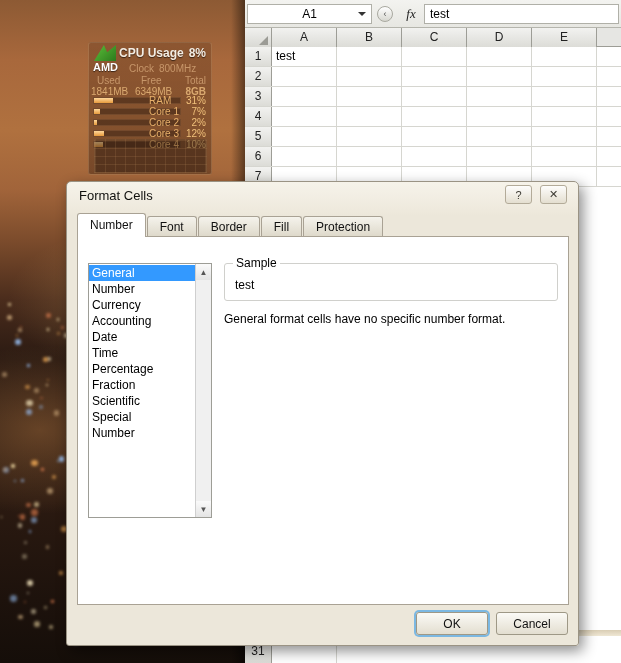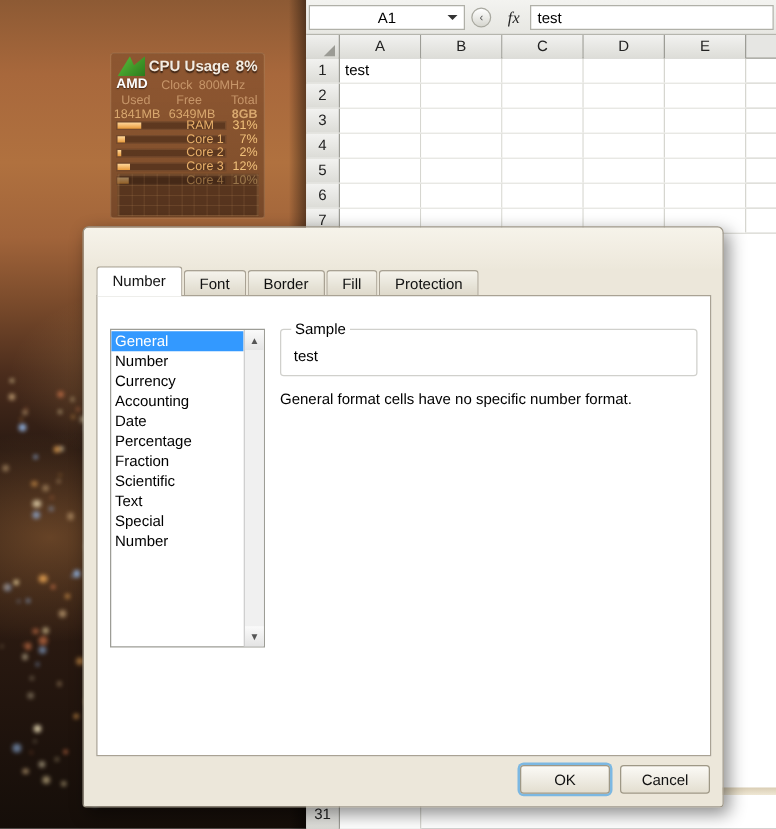--- a/index.html
+++ b/index.html
@@ -595,20 +595,25 @@
   <div id="excel-bottom-band"></div>
 
   <div style="position:absolute; left:0; bottom:0; width:376px; height:22px; display:flex;">
     <div class="rowh" style="height:22px;line-height:21px;">31</div>
     <div class="cell" style="height:22px;line-height:21px;width:65px;"></div>
   </div>
 </div>
 
 <div id="dialog">
 
+  <div id="dlg-titlebar">
+    <div id="dlg-title">Format Cells</div>
+    <div class="tb-btn" id="btn-help">?</div>
+    <div class="tb-btn" id="btn-close">✕</div>
+  </div>
 
   <div id="dlg-body">
     <div id="tabstrip">
         <div class="tab active">Number</div>
         <div class="tab">Font</div>
         <div class="tab">Border</div>
         <div class="tab">Fill</div>
         <div class="tab">Protection</div>
       </div>
 
@@ -616,24 +621,24 @@
 
       <div id="cat-label"><u>C</u>ategory:</div>
 
       <div id="cat-listbox">
         <div id="cat-items">
             <div class="cat-item sel" style="background: rgb(51, 153, 255);">General</div>
             <div class="cat-item">Number</div>
             <div class="cat-item">Currency</div>
             <div class="cat-item">Accounting</div>
             <div class="cat-item">Date</div>
+            <div class="cat-item">Time</div>
             <div class="cat-item">Percentage</div>
             <div class="cat-item">Fraction</div>
             <div class="cat-item">Scientific</div>
-            <div class="cat-item">Text</div>
             <div class="cat-item">Special</div>
             <div class="cat-item">Number</div>
           </div>
         <div id="cat-scroll">
           <div class="sb-arrow">▲</div>
           <div class="sb-arrow">▼</div>
         </div>
       </div>
 
       <div id="sample-group">

